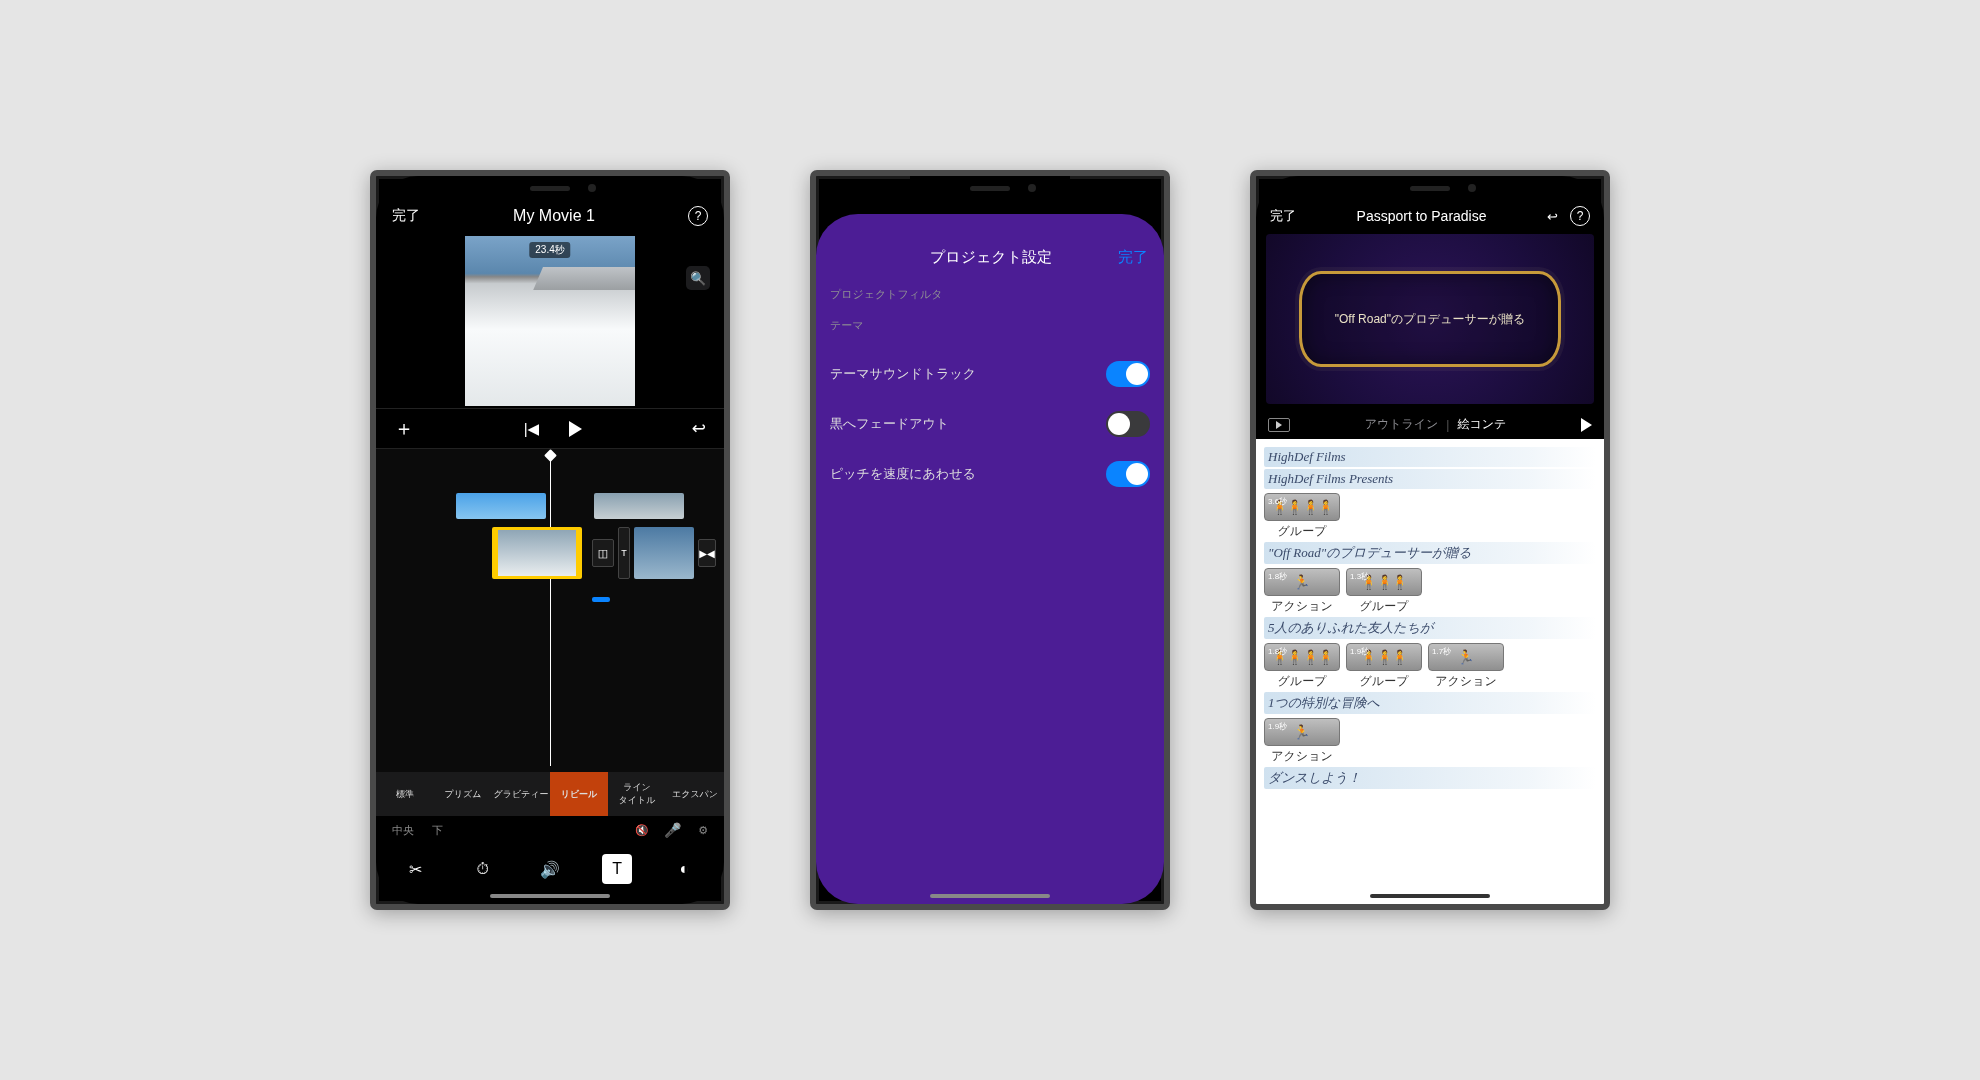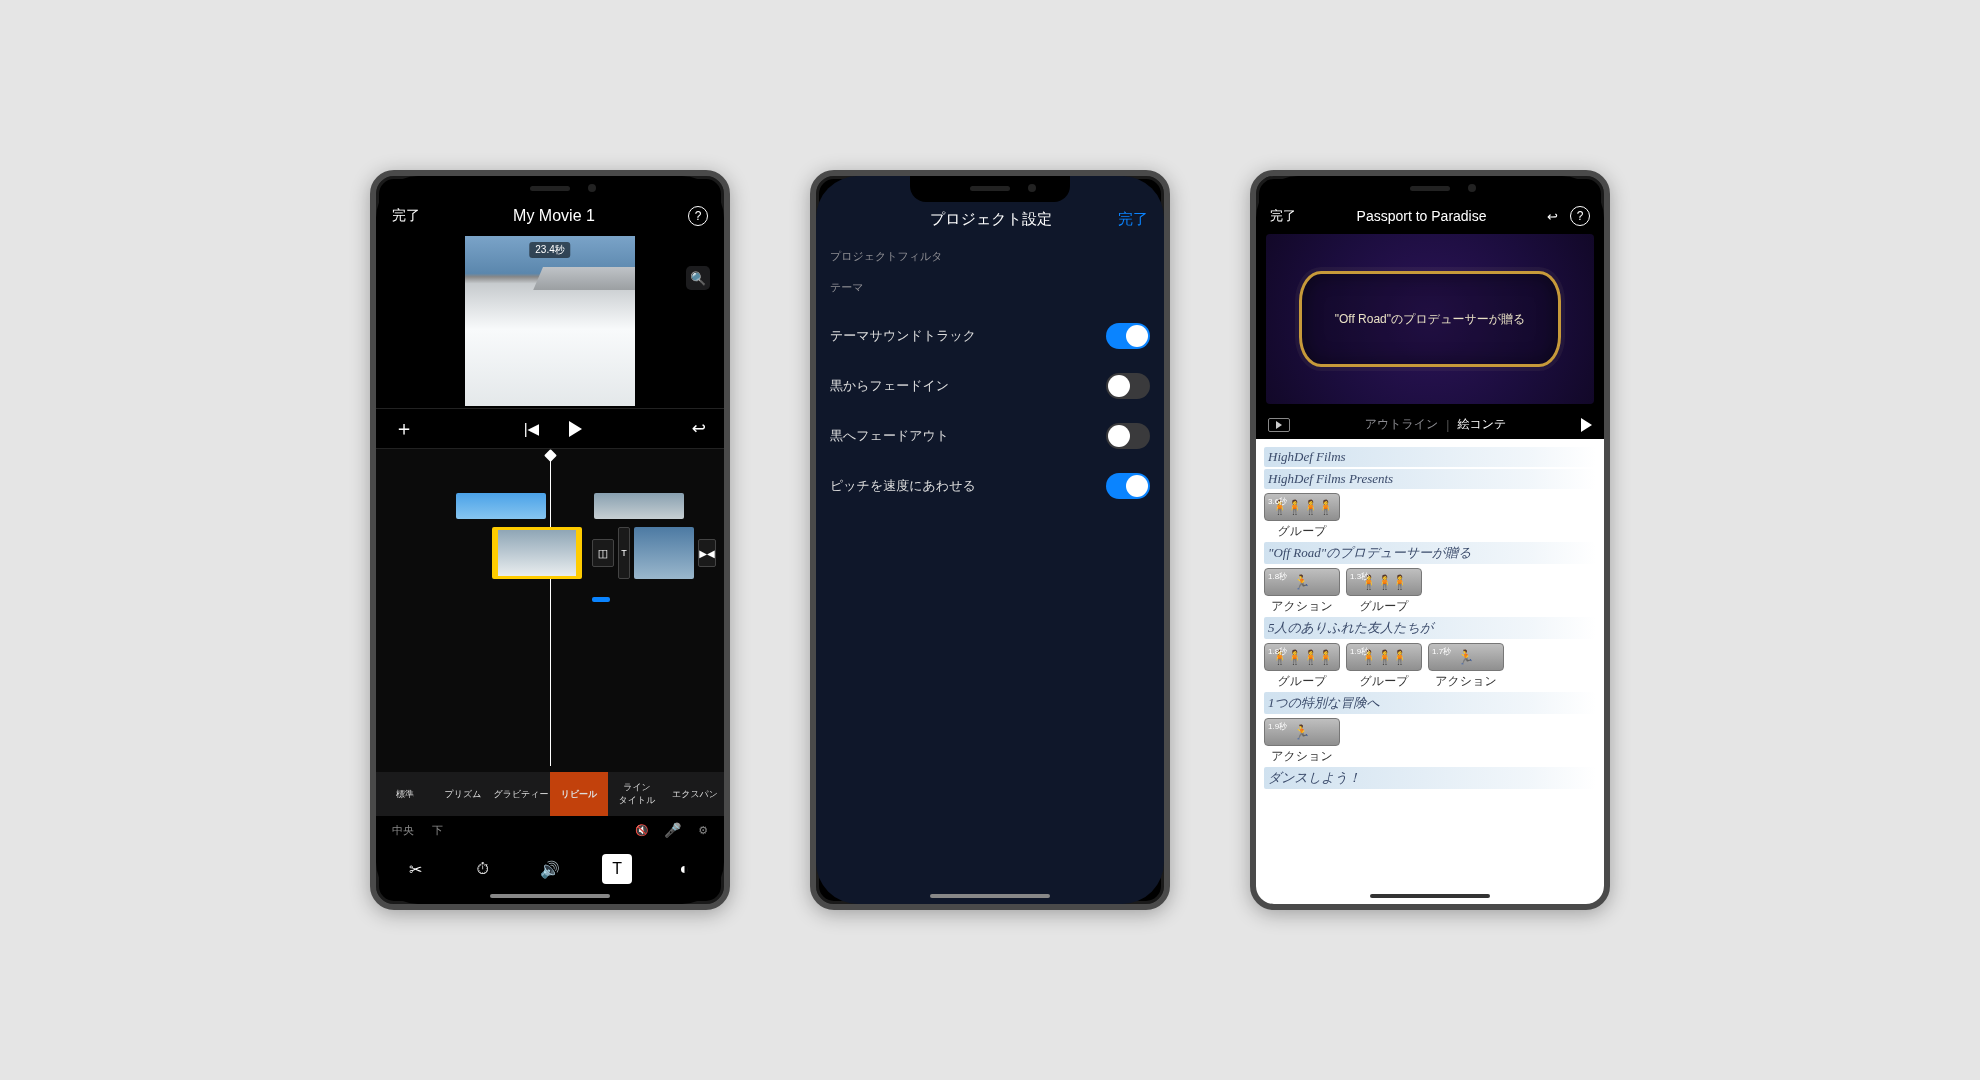--- a/index.html
+++ b/index.html
@@ -10,21 +10,21 @@
     height: 1080px;
     display: flex;
     align-items: center;
     justify-content: center;
     gap: 80px;
   }
   .phone {
     width: 360px;
     height: 740px;
     background: #000;
-    border-radius: 24px;
+    border-radius: 7px;
     border: 6px solid #4a4a4a;
     box-shadow: inset 0 0 0 3px #1a1a1a, 0 4px 20px rgba(0,0,0,0.3);
     position: relative;
     overflow: hidden;
   }
   .notch {
     position: absolute;
     top: 0; left: 50%;
     transform: translateX(-50%);
     width: 160px; height: 26px;
@@ -150,21 +150,21 @@
   .align-right{display:flex;gap:16px;align-items:center;}
 
   .tool-row{
     display:flex;align-items:center;justify-content:space-around;
     padding:10px 6px 20px;
   }
   .tool{font-size:16px;display:flex;align-items:center;justify-content:center;width:30px;height:30px;}
   .tool.active{background:#fff;color:#000;border-radius:4px;}
 
   
-  .p2 .screen{ background:#0f172a; }
+  .p2 .screen{ background:#4c1d95;margin-top:38px; }
   .p2-header{
     display:flex;align-items:center;justify-content:space-between;
     padding:34px 16px 10px;font-size:15px;
   }
   .p2-header .title{flex:1;text-align:center;font-size:15px;}
   .p2-header .done{color:#0a84ff;}
   .section-lbl{ padding:10px 14px 6px; color:#8e8e93; font-size:11px; }
   .filter-row,.theme-row{display:flex;gap:6px;padding:0 10px 4px;overflow:hidden;}
   .filter-item,.theme-item{display:flex;flex-direction:column;align-items:center;gap:4px;font-size:10px;color:#8e8e93;}
   .filter-item.sel .swatch,.theme-item.sel .swatch{ outline:2px solid #0a84ff; }
@@ -327,24 +327,20 @@
     <div class="section-lbl">プロジェクトフィルタ</div>
 
     <div class="section-lbl">テーマ</div>
 
     <div class="settings-list">
       <div class="setting-row">
         <span>テーマサウンドトラック</span>
         <div class="toggle on"></div>
       </div>
       <div class="setting-row">
-        <span>黒からフェードイン</span>
-        <div class="toggle off"></div>
-      </div>
-      <div class="setting-row">
         <span>黒へフェードアウト</span>
         <div class="toggle off"></div>
       </div>
       <div class="setting-row">
         <span>ピッチを速度にあわせる</span>
         <div class="toggle on"></div>
       </div>
     </div>
 
     <div class="home-indicator"></div>

